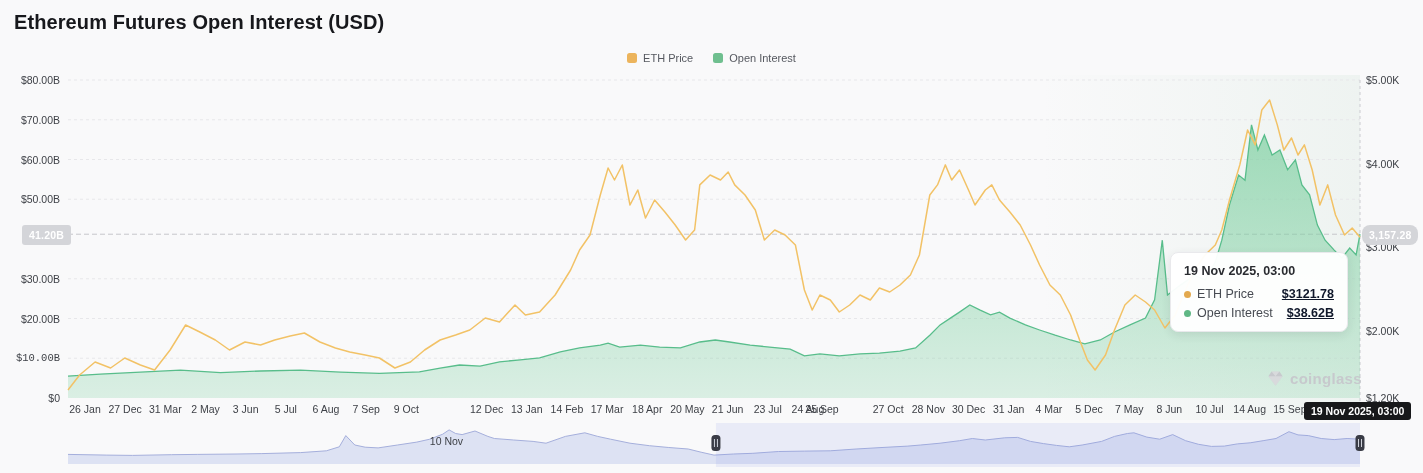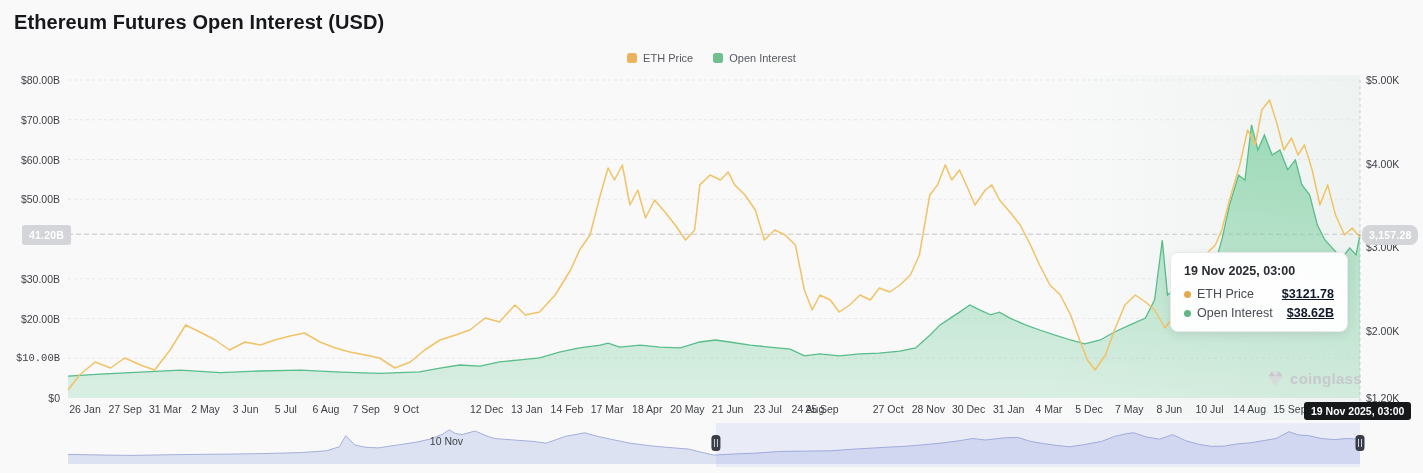--- a/index.html
+++ b/index.html
@@ -96,21 +96,21 @@
     </div>
   <div class="yaxis" id="right-axis">
       <div style="left: 1366px; top: 74px;">$5.00K</div>
       <div style="left: 1366px; top: 157.684px;">$4.00K</div>
       <div style="left: 1366px; top: 241.368px;">$3.00K</div>
       <div style="left: 1366px; top: 325.053px;">$2.00K</div>
       <div style="left: 1366px; top: 392px;">$1.20K</div>
     </div>
   <div class="xaxis" id="x-axis">
       <div style="left: 85px; top: 403px;">26 Jan</div>
-      <div style="left: 125.161px; top: 403px;">27 Sep</div>
+      <div style="left: 125.161px; top: 403px;">27 Dec</div>
       <div style="left: 165.323px; top: 403px;">31 Mar</div>
       <div style="left: 205.484px; top: 403px; text-align: center;">2 May</div>
       <div style="left: 245.645px; top: 403px;">3 Jun</div>
       <div style="left: 285.806px; top: 403px;">5 Jul</div>
       <div style="left: 325.968px; top: 403px;">6 Aug</div>
       <div style="left: 366.129px; top: 403px;">7 Sep</div>
       <div style="left: 406.29px; top: 403px;">9 Oct</div>
       <div style="left: 446.452px; top: 403px; margin-top: 32px;">10 Nov</div>
       <div style="left: 486.613px; top: 403px;">12 Dec</div>
       <div style="left: 526.774px; top: 403px;">13 Jan</div>

